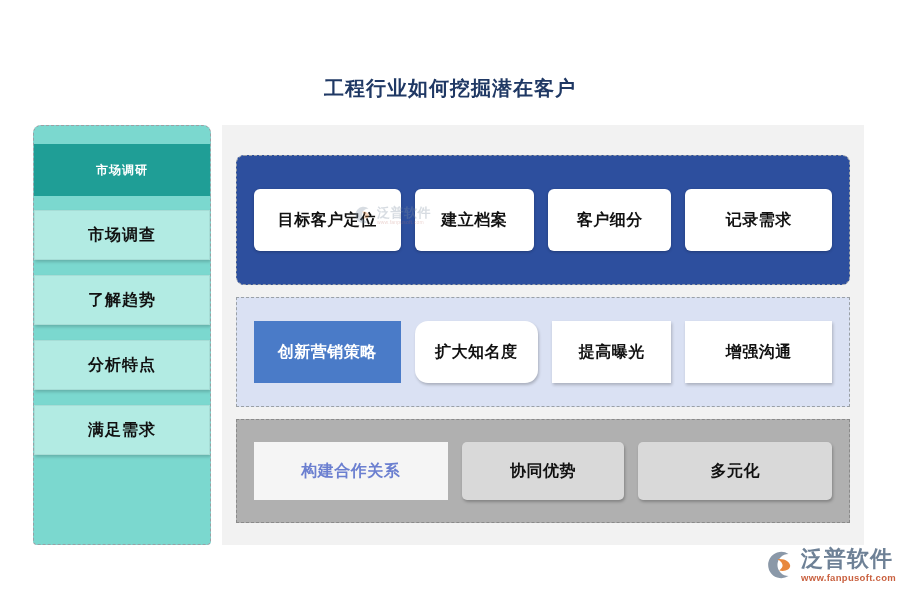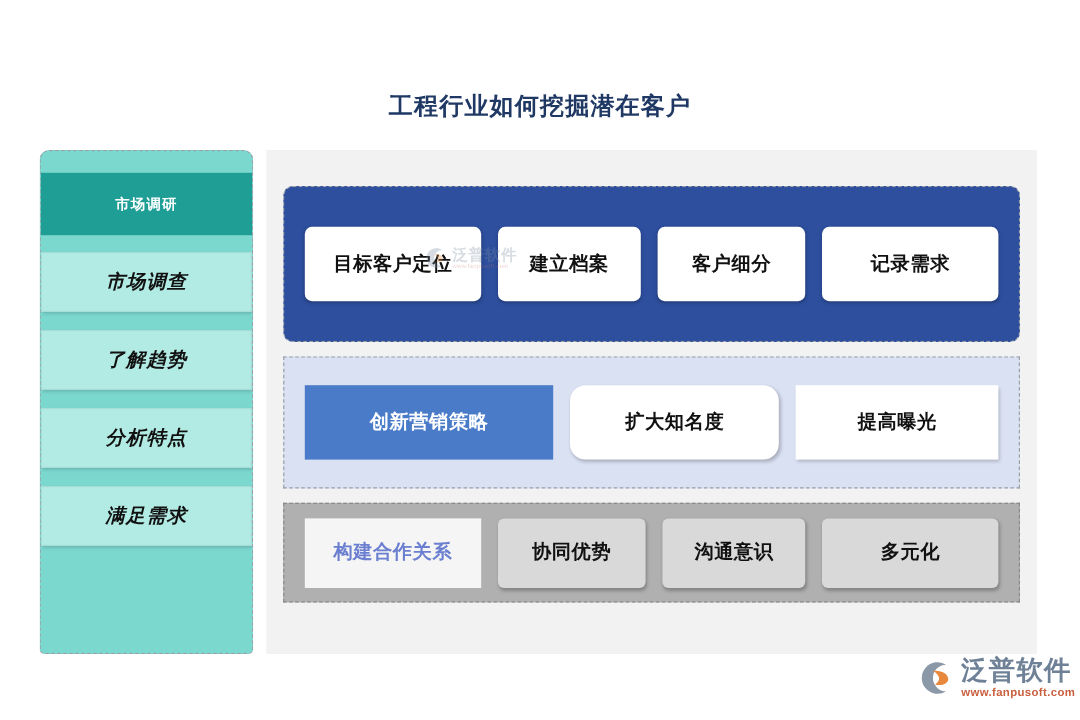--- a/index.html
+++ b/index.html
@@ -59,21 +59,20 @@
     font-weight: bold;
     letter-spacing: 1px;
   }
   #sidebar-list {
     position: absolute;
     left: 0;
     top: 84px;
     width: 100%;
     padding: 0 0;
     box-sizing: border-box;
-    font-style: italic;
   }
   .sidebar-item {
     height: 48px;
     margin-bottom: 15px;
     background: #b2ebe3;
     border: 1px solid #a7ddd6;
     box-shadow: 1px 2px 3px rgba(0,0,0,0.18);
     display: flex;
     align-items: center;
     justify-content: center;
@@ -159,21 +158,21 @@
     background: #4a7bc8;
     box-shadow: none;
   }
   #band-marketing .card.accent .label {
     color: #ffffff;
   }
 
   
   #band-cooperation {
     top: 294px;
-    height: 83px;
+    height: 104px;
     background: #b0b0b0;
     border: 1px dashed #8a8a8a;
     padding: 0 10px;
   }
   #band-cooperation .card {
     background: #d9d9d9;
     border-radius: 5px;
     height: 58px;
     margin: 0 7px;
     display: flex;
@@ -321,31 +320,31 @@
   <div class="band" id="band-marketing">
     <div class="card accent w1">
       <span class="label">创新营销策略</span>
     </div>
     <div class="card w2">
       <span class="label">扩大知名度</span>
     </div>
     <div class="card w3">
       <span class="label">提高曝光</span>
     </div>
+    <div class="card w4">
+      <span class="label">增强沟通</span>
+    </div>
   </div>
 
   <div class="band" id="band-cooperation">
     <div class="card accent w1">
       <span class="label">构建合作关系</span>
     </div>
     <div class="card w2">
       <span class="label">协同优势</span>
-    </div>
-    <div class="card w3">
-      <span class="label">沟通意识</span>
     </div>
     <div class="card w4">
       <span class="label">多元化</span>
     </div>
   </div>
 
 </div>
 
 <div id="watermark">
   <svg class="wm-mark" viewBox="0 0 40 40">

